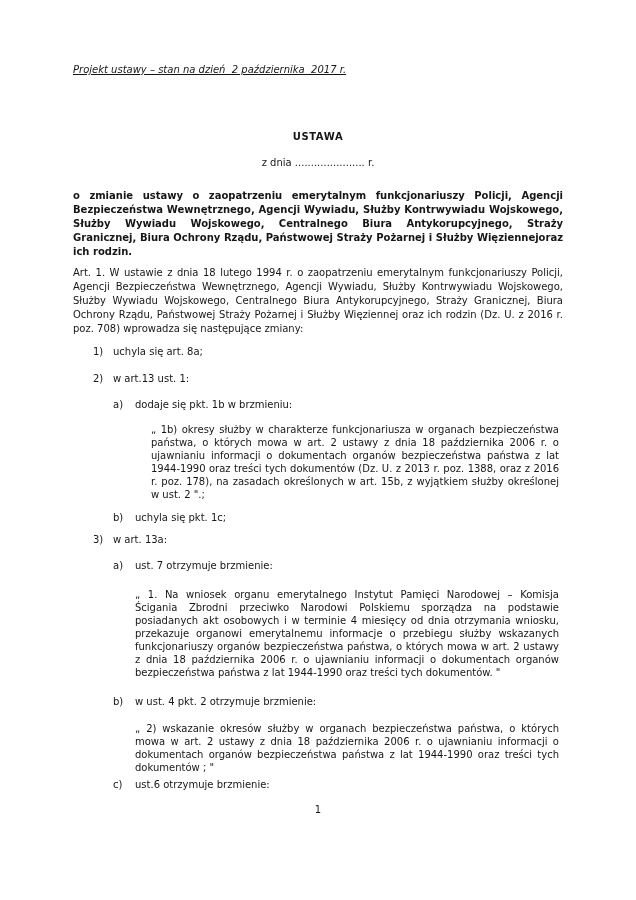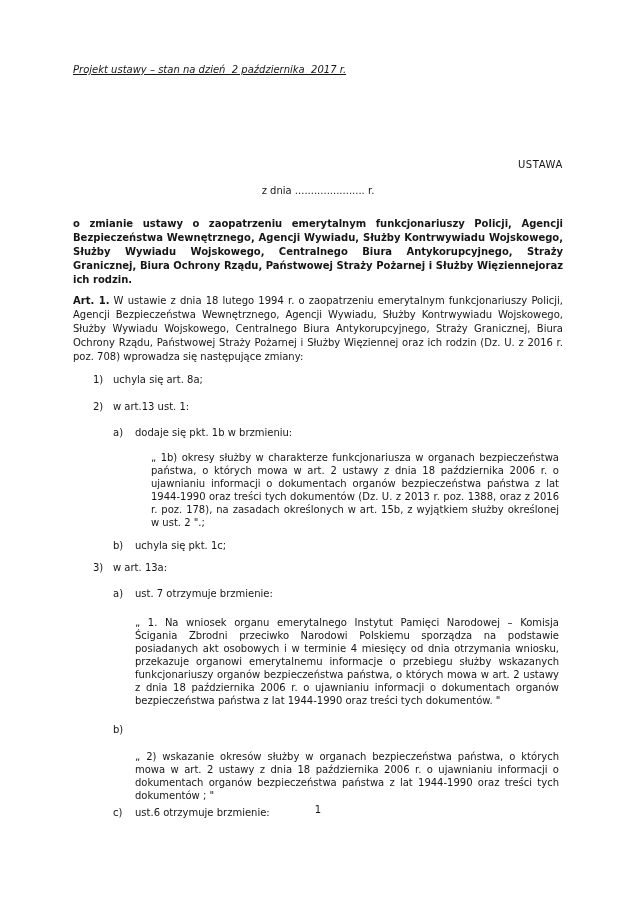--- a/index.html
+++ b/index.html
@@ -9,34 +9,34 @@
     padding:62px 73px 0 73px;
     font-family:"DejaVu Sans","Liberation Sans",sans-serif;
     font-size:10px;color:#161616;
     overflow:hidden;
   }
   .doc-header{
     font-style:italic;text-decoration:underline;
     white-space:pre-wrap;line-height:15px;
   }
   .doc-title{
-    text-align:right;font-weight:normal;letter-spacing:.6px;
-    margin-top:80px;line-height:15px;
+    text-align:center;font-weight:bold;letter-spacing:.6px;
+    margin-top:52px;line-height:15px;
   }
   .date-line{
     text-align:center;margin-top:11px;line-height:15px;
   }
   .subject{
     font-weight:bold;text-align:justify;line-height:14px;
     margin-top:11px;
   }
   .art{
     text-align:justify;line-height:14px;margin-top:7px;
   }
-  .art .art-label{font-weight:bold;}
+  .art .art-label{font-weight:normal;}
   .li{display:flex;line-height:14px;}
   .li .marker{flex:0 0 20px;}
   .l1{margin-left:20px;}
   .l2{margin-left:40px;}
   .l2 .marker{flex:0 0 22px;}
   .m-i1{margin-top:9px;}
   .m-i2{margin-top:13px;}
   .m-i3{margin-top:12px;}
   .m-i4{margin-top:10px;}
   .m-i5{margin-top:8px;}
@@ -99,20 +99,21 @@
 
   <div class="li l2 m-i6">
     <span class="marker">a)</span>
     <span>ust. 7 otrzymuje brzmienie:</span>
   </div>
 
   <p class="quote shallow q2">„ 1. Na wniosek organu emerytalnego Instytut Pamięci Narodowej – Komisja Ścigania Zbrodni przeciwko Narodowi Polskiemu sporządza na podstawie posiadanych akt osobowych i w terminie 4 miesięcy od dnia otrzymania wniosku, przekazuje organowi emerytalnemu informacje o przebiegu służby wskazanych funkcjonariuszy organów bezpieczeństwa państwa, o których mowa w art. 2 ustawy z dnia 18 października 2006 r. o ujawnianiu informacji o dokumentach organów bezpieczeństwa państwa z lat 1944-1990 oraz treści tych dokumentów. "</p>
 
   <div class="li l2 m-i7">
     <span class="marker">b)</span>
+    <span>w ust. 4 pkt. 2 otrzymuje brzmienie:</span>
   </div>
 
   <p class="quote shallow q3">„ 2) wskazanie okresów służby w organach bezpieczeństwa państwa, o których mowa w art. 2 ustawy z dnia 18 października 2006 r. o ujawnianiu informacji o dokumentach organów bezpieczeństwa państwa z lat 1944-1990 oraz treści tych dokumentów ; "</p>
 
   <div class="li l2 m-i8">
     <span class="marker">c)</span>
     <span>ust.6 otrzymuje brzmienie:</span>
   </div>
 
   <div class="page-number">1</div>

